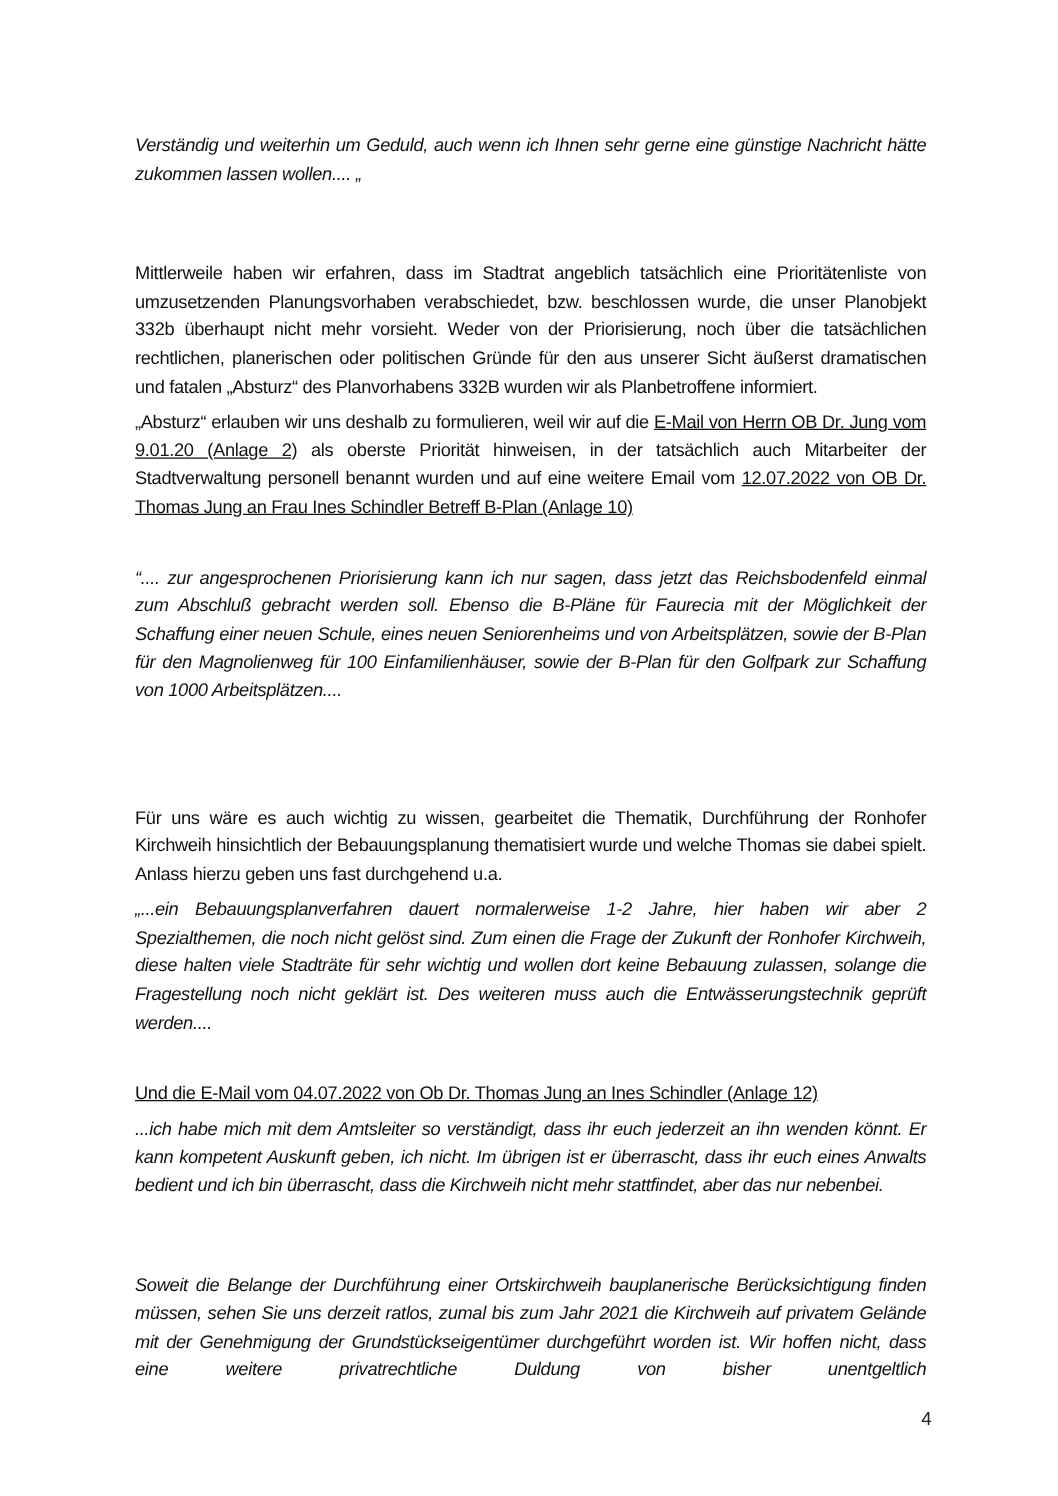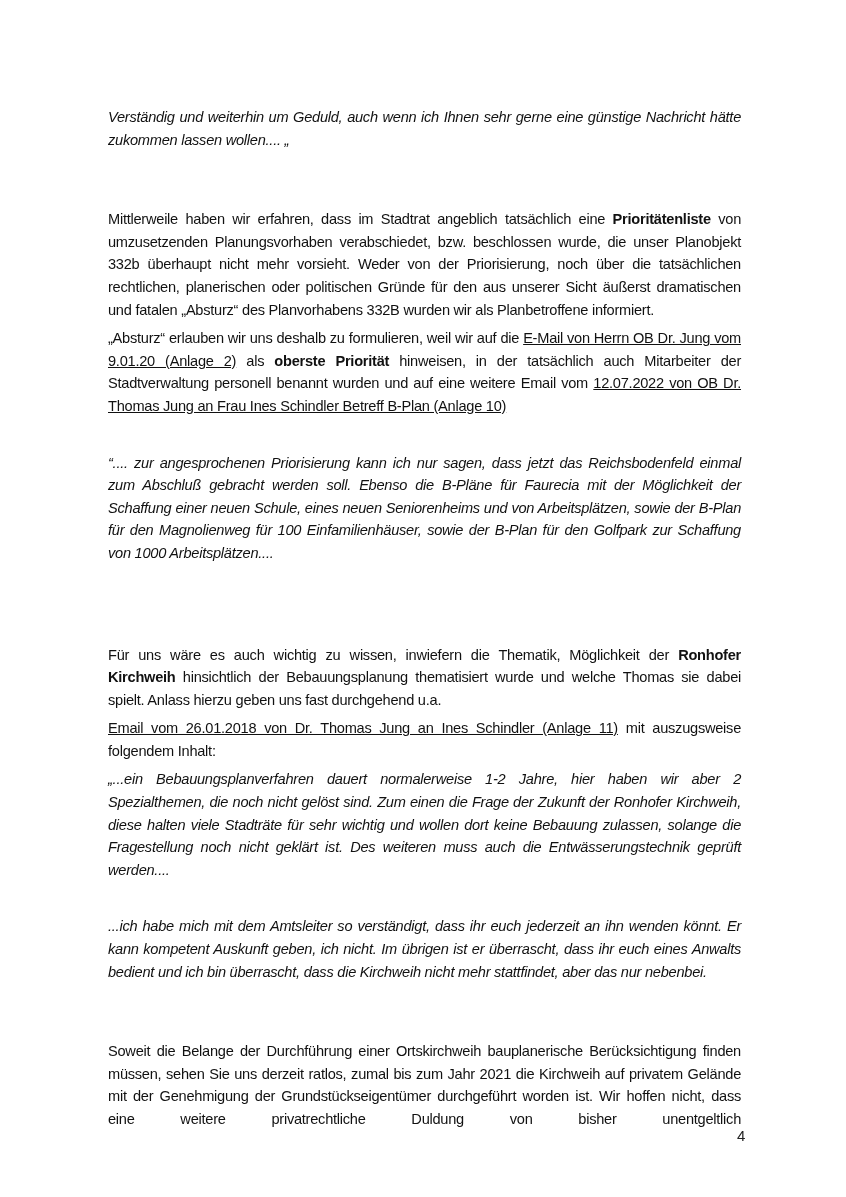--- a/index.html
+++ b/index.html
@@ -5,26 +5,26 @@
   html, body { margin: 0; padding: 0; background: #ffffff; }
   body { width: 846px; height: 1197px; position: relative; overflow: hidden; }
   .page {
     position: absolute; left: 102px; top: 100px; width: 645px;
     font-family: "Liberation Sans", sans-serif;
     font-size: 14.6px; line-height: 22.6px; color: #111111;
     letter-spacing: -0.25px;
   }
   p { margin: 6px; text-align: justify; }
   .it { font-style: italic; }
-  .b { font-weight: bold; }
+  .b { font-weight: normal; }
   .u { text-decoration: underline; }
   .gap1 { height: 45px; }
   .gap2 { height: 22px; }
   .gap3 { height: 67px; }
-  .last { text-align-last: justify; }
+  .last { text-align-last: justify; font-style: italic; }
   .pagenum {
     position: absolute; left: 737px; top: 1127px;
     font-family: "Liberation Sans", sans-serif; font-size: 15px; color: #222;
   }
 </style>
 </head>
 <body>
 
 <div class="page">
 
@@ -35,27 +35,27 @@
   <p><span>Mittlerweile haben wir erfahren, dass im Stadtrat angeblich tatsächlich eine </span><span class="b">Prioritätenliste</span><span> von umzusetzenden Planungsvorhaben verabschiedet, bzw. beschlossen wurde, die unser Planobjekt 332b überhaupt nicht mehr vorsieht. Weder von der Priorisierung, noch über die tatsächlichen rechtlichen, planerischen oder politischen Gründe für den aus unserer Sicht äußerst dramatischen und fatalen „Absturz“ des Planvorhabens 332B wurden wir als Planbetroffene informiert.</span></p>
 
   <p><span>„Absturz“ erlauben wir uns deshalb zu formulieren, weil wir auf die </span><span class="u">E-Mail von Herrn OB Dr. Jung vom 9.01.20 (Anlage 2)</span><span> als </span><span class="b">oberste Priorität</span><span> hinweisen, in der tatsächlich auch Mitarbeiter der Stadtverwaltung personell benannt wurden und auf eine weitere Email vom </span><span class="u">12.07.2022 von OB Dr. Thomas Jung an Frau Ines Schindler Betreff B-Plan (Anlage 10)</span></p>
 
   <div class="gap2"></div>
 
   <p class="it">“.... zur angesprochenen Priorisierung kann ich nur sagen, dass jetzt das Reichsbodenfeld einmal zum Abschluß gebracht werden soll. Ebenso die B-Pläne für Faurecia mit der Möglichkeit der Schaffung einer neuen Schule, eines neuen Seniorenheims und von Arbeitsplätzen, sowie der B-Plan für den Magnolienweg für 100 Einfamilienhäuser, sowie der B-Plan für den Golfpark zur Schaffung von 1000 Arbeitsplätzen....</p>
 
   <div class="gap3"></div>
 
-  <p><span>Für uns wäre es auch wichtig zu wissen, inwiefern die Thematik, Möglichkeit der </span><span class="b">Ronhofer Kirchweih</span><span> hinsichtlich der Bebauungsplanung thematisiert wurde und welche Thomas sie dabei spielt. Anlass hierzu geben uns fast durchgehend u.a.</span></p>
-  <p><span class="u">Email vom 26.01.2018 von Dr. Thomas Jung an Ines Schindler (Anlage 11)</span><span> mit auszugsweise folgendem Inhalt:</span></p>
+  <p><span>Für uns wäre es auch wichtig zu wissen, gearbeitet die Thematik, Durchführung der </span><span class="b">Ronhofer Kirchweih</span><span> hinsichtlich der Bebauungsplanung thematisiert wurde und welche Thomas sie dabei spielt. Anlass hierzu geben uns fast durchgehend u.a.</span></p>
 
   <p class="it">„...ein Bebauungsplanverfahren dauert normalerweise 1-2 Jahre, hier haben wir aber 2 Spezialthemen, die noch nicht gelöst sind. Zum einen die Frage der Zukunft der Ronhofer Kirchweih, diese halten viele Stadträte für sehr wichtig und wollen dort keine Bebauung zulassen, solange die Fragestellung noch nicht geklärt ist. Des weiteren muss auch die Entwässerungstechnik geprüft werden....</p>
 
   <div class="gap2"></div>
 
+  <p class="u">Und die E-Mail vom 04.07.2022 von Ob Dr. Thomas Jung an Ines Schindler (Anlage 12)</p>
   <p class="it">...ich habe mich mit dem Amtsleiter so verständigt, dass ihr euch jederzeit an ihn wenden könnt. Er kann kompetent Auskunft geben, ich nicht. Im übrigen ist er überrascht, dass ihr euch eines Anwalts bedient und ich bin überrascht, dass die Kirchweih nicht mehr stattfindet, aber das nur nebenbei.</p>
 
   <div class="gap1"></div>
 
   <p class="last">Soweit die Belange der Durchführung einer Ortskirchweih bauplanerische Berücksichtigung finden müssen, sehen Sie uns derzeit ratlos, zumal bis zum Jahr 2021 die Kirchweih auf privatem Gelände mit der Genehmigung der Grundstückseigentümer durchgeführt worden ist. Wir hoffen nicht, dass eine weitere privatrechtliche Duldung von bisher unentgeltlich</p>
 </div>
 
 <div class="pagenum">4</div>
 
 </body></html>

